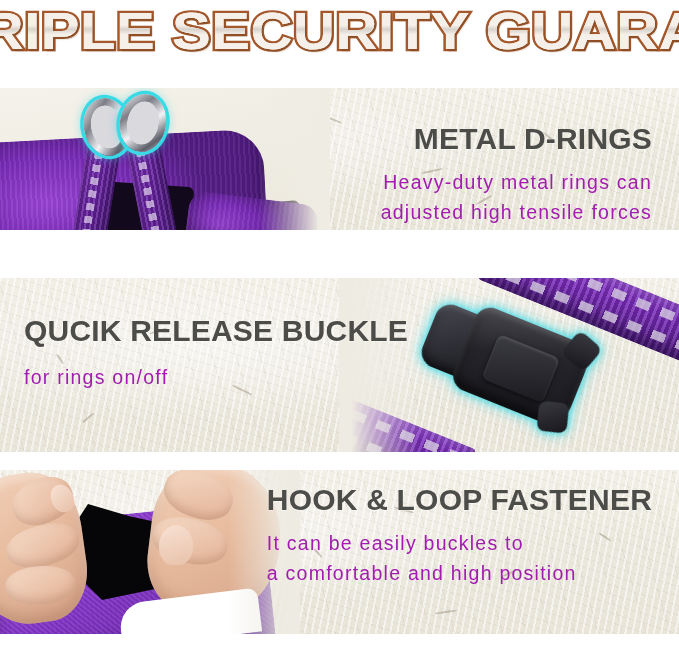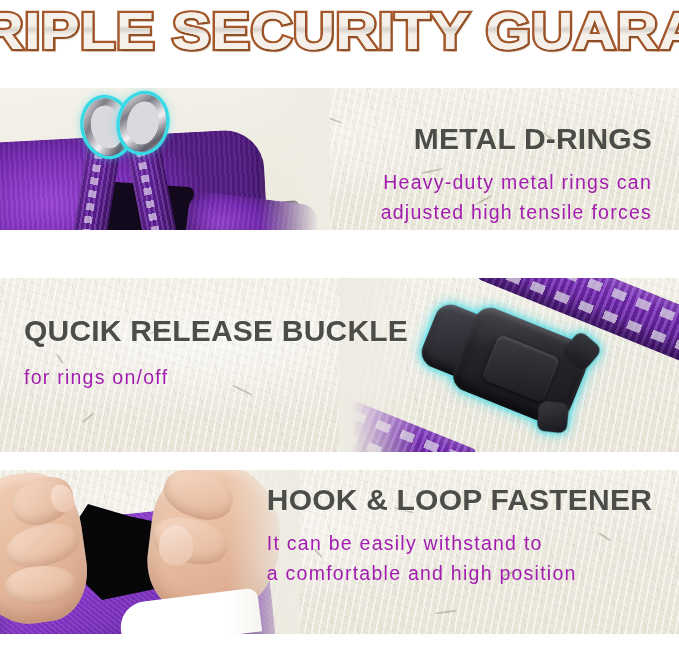--- a/index.html
+++ b/index.html
@@ -377,16 +377,16 @@
       <div class="finger" style="left:2px;top:58px;width:76px;height:44px;transform:rotate(6deg)"></div>
       <div class="nail" style="left:10px;top:66px;width:34px;height:40px;transform:rotate(-6deg)"></div>
     </div>
 
     <div class="whitecut"></div>
     <div class="fade-r3"></div>
   </div>
 
   <div class="txt" id="t3">
     <div class="head">HOOK &amp; LOOP FASTENER</div>
-    <div class="body">It can be easily withstand to</div>
+    <div class="body">It can be easily buckles to</div>
     <div class="body">a comfortable and high position</div>
   </div>
 </div>
 
 </body></html>

